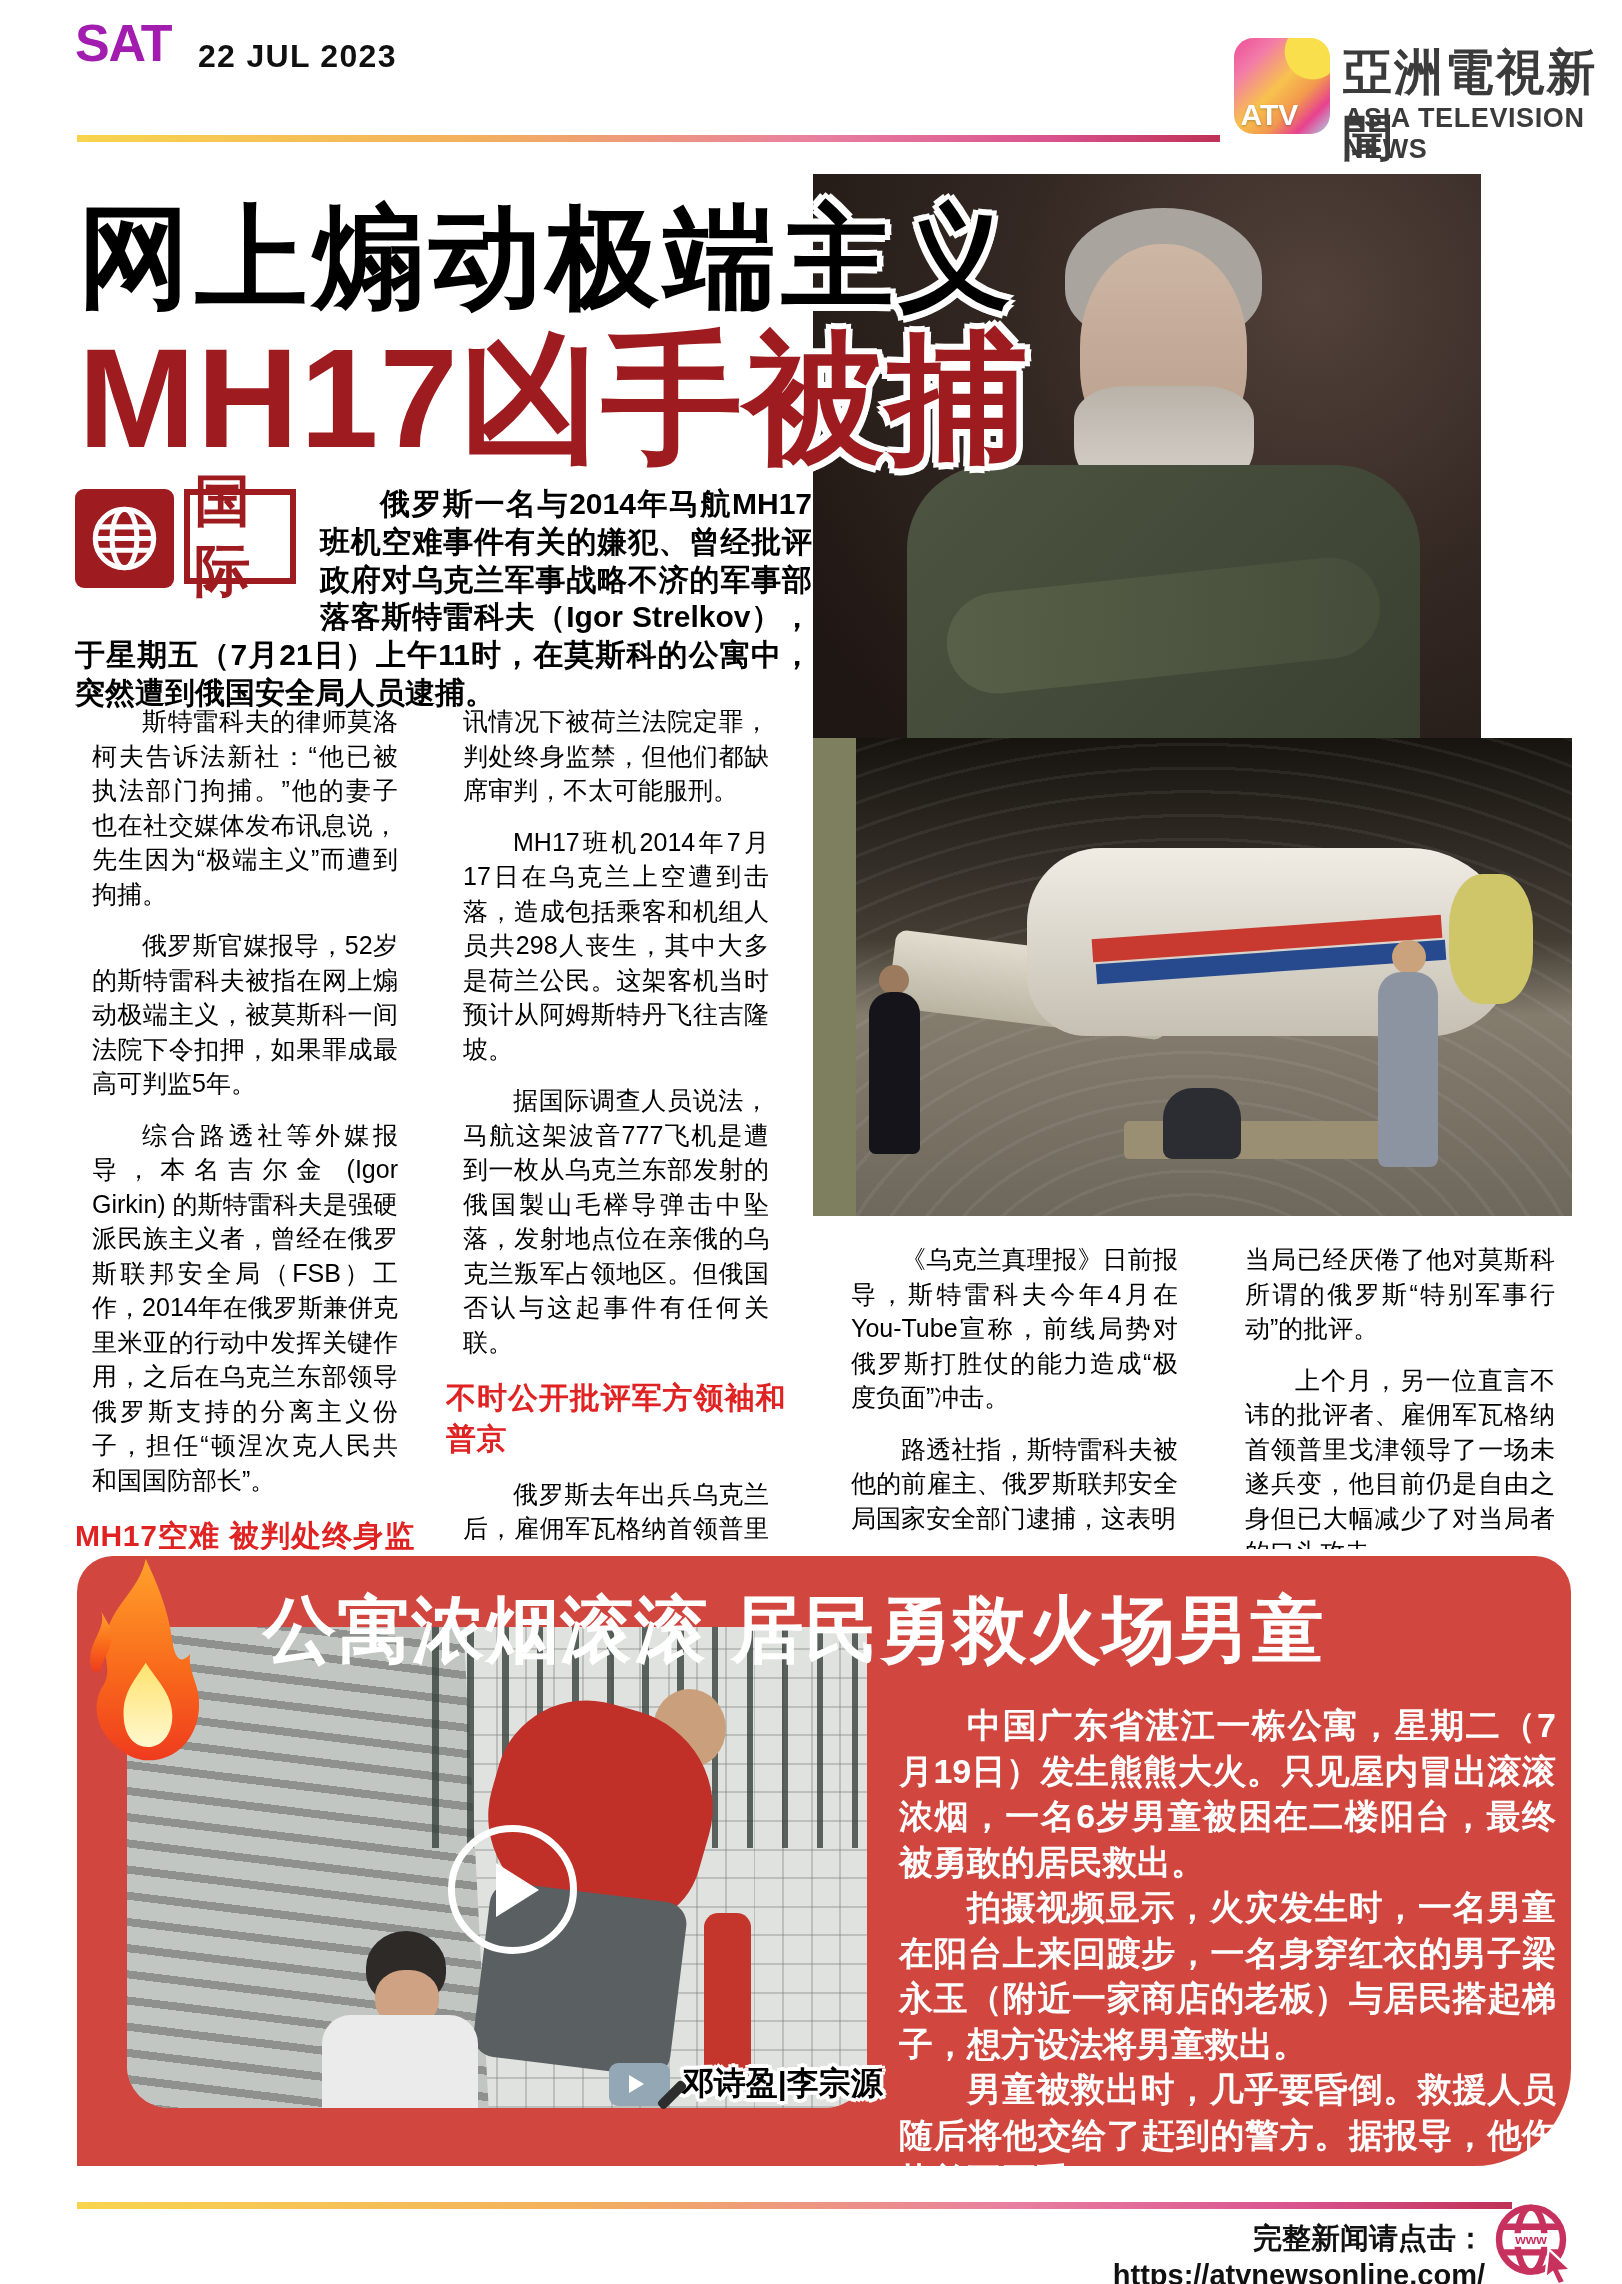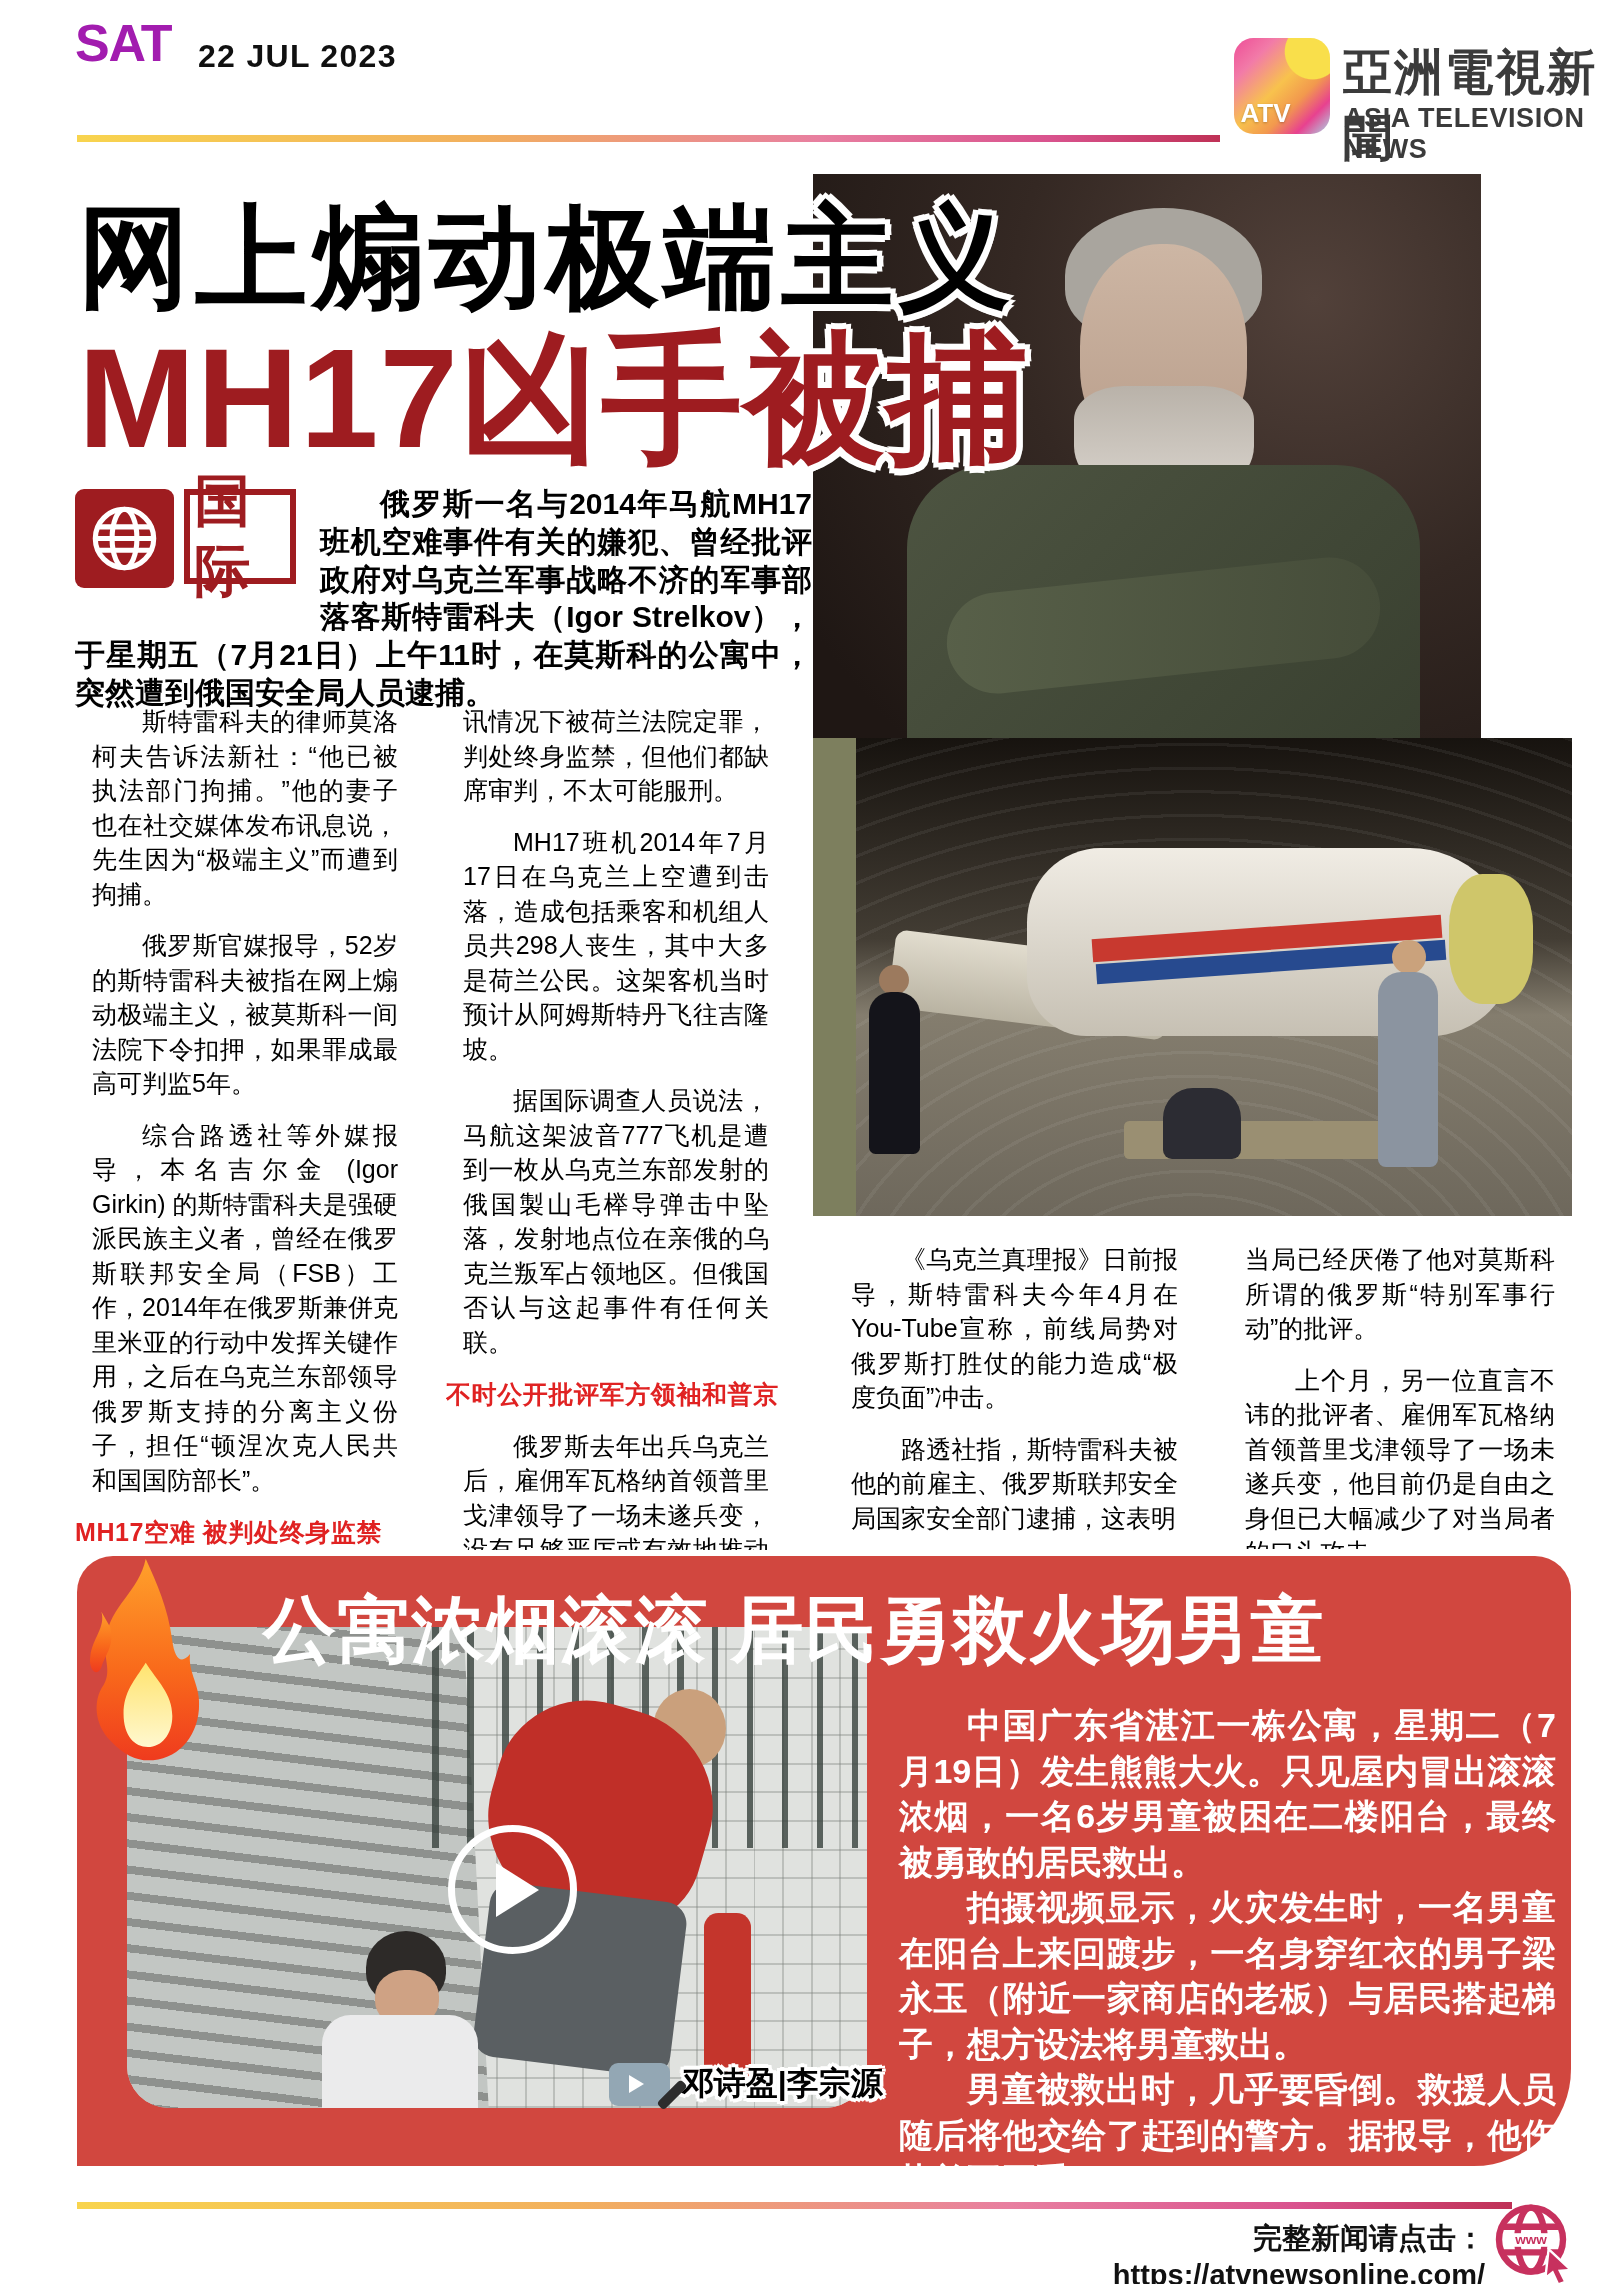--- a/index.html
+++ b/index.html
@@ -9,21 +9,21 @@
 
   
   .day{left:75px;top:13px;font-size:52px;font-weight:900;letter-spacing:-1.3px;color:#a21caf;}
   .date{left:198px;top:38px;font-size:32px;font-weight:600;letter-spacing:1.3px;color:#101010;}
   .rule-top{left:77px;top:135px;width:1143px;height:6.5px;
     background:linear-gradient(90deg,#f8d44e 0%,#f2b05e 35%,#e87fa0 65%,#d9538e 85%,#bf3156 100%);}
   .logo-tile{left:1234px;top:38px;width:96px;height:96px;border-radius:19.5px;overflow:hidden;
     background:
       radial-gradient(circle at 82% 14%, #f9df4b 0 24%, rgba(0,0,0,0) 25%),
       linear-gradient(135deg,#ee4d97 0%,#f27ba8 22%,#f8c24d 48%,#f2994e 66%,#e8418f 82%,#a8d8e8 100%);}
-  .logo-abbr{left:6.5px;top:60px;font-size:26px;font-weight:900;color:#fff;
+  .logo-abbr{left:6.5px;top:60px;font-size:30px;font-weight:900;color:#fff;
     text-shadow:0 1.3px 2.6px rgba(0,0,0,.25);position:absolute;}
   .brand-zh{left:1343px;top:40px;font-size:49px;font-weight:900;color:#3b3b3b;letter-spacing:1.9px;}
   .brand-en{left:1344px;top:103px;font-size:27px;font-weight:800;color:#3b3b3b;letter-spacing:0.6px;}
 
   
   .outline{text-shadow:-5.2px -5.2px 0 #fff,5.2px -5.2px 0 #fff,-5.2px 5.2px 0 #fff,5.2px 5.2px 0 #fff,
     -6.5px 0 0 #fff,6.5px 0 0 #fff,0 -6.5px 0 #fff,0 6.5px 0 #fff;}
   .h1{left:78px;top:183px;font-size:112px;font-weight:900;letter-spacing:5.2px;color:#000;z-index:3;white-space:nowrap;}
   .h2{left:78px;top:305px;font-size:141px;font-weight:900;letter-spacing:1.3px;color:#9e1c20;z-index:3;white-space:nowrap;}
 
@@ -62,21 +62,21 @@
   .lead-wrap p{margin:0;text-indent:2em;}
   .badge{float:left;width:228px;height:121px;margin:3.9px 17px 5.2px 0;display:flex;align-items:flex-start;gap:10.4px;}
   .badge-globe{width:99px;height:99px;background:#9e1c20;border-radius:9px;display:flex;align-items:center;justify-content:center;}
   .badge-box{width:92px;height:78px;border:6.5px solid #9e1c20;display:flex;align-items:center;justify-content:center;
     font-size:56px;font-weight:900;color:#9e1c20;letter-spacing:1.3px;padding:2.6px 3.9px;}
 
   
   .col{font-size:25px;line-height:1.38;text-align:justify;overflow:hidden;z-index:2;}
   .col p{margin:17px;text-indent:2em;}
   .col p.cont{text-indent:0;}
-  .subhead{margin:18px 0 14.3px;font-size:25px;font-weight:900;color:#e02222;text-indent:0;letter-spacing:0.6px;}
+  .subhead{margin:18px 0 14.3px;font-size:30px;font-weight:900;color:#e02222;text-indent:0;letter-spacing:0.6px;}
   .col1{left:75px;top:687px;width:340px;height:863px;}
   .col2{left:446px;top:687px;width:340px;height:863px;}
   .col3{left:834px;top:1225px;width:361px;height:324px;}
   .col4{left:1228px;top:1225px;width:344px;height:324px;}
 
   
   .firebox{left:77px;top:1556px;width:1494px;height:610px;background:#d1473f;
     border-radius:36px 36px 97px 0;z-index:1;}
   .fire-headline{left:263px;top:1582px;width:1291px;font-size:73px;font-weight:900;color:#fff;
     letter-spacing:1.3px;z-index:3;white-space:nowrap;}

